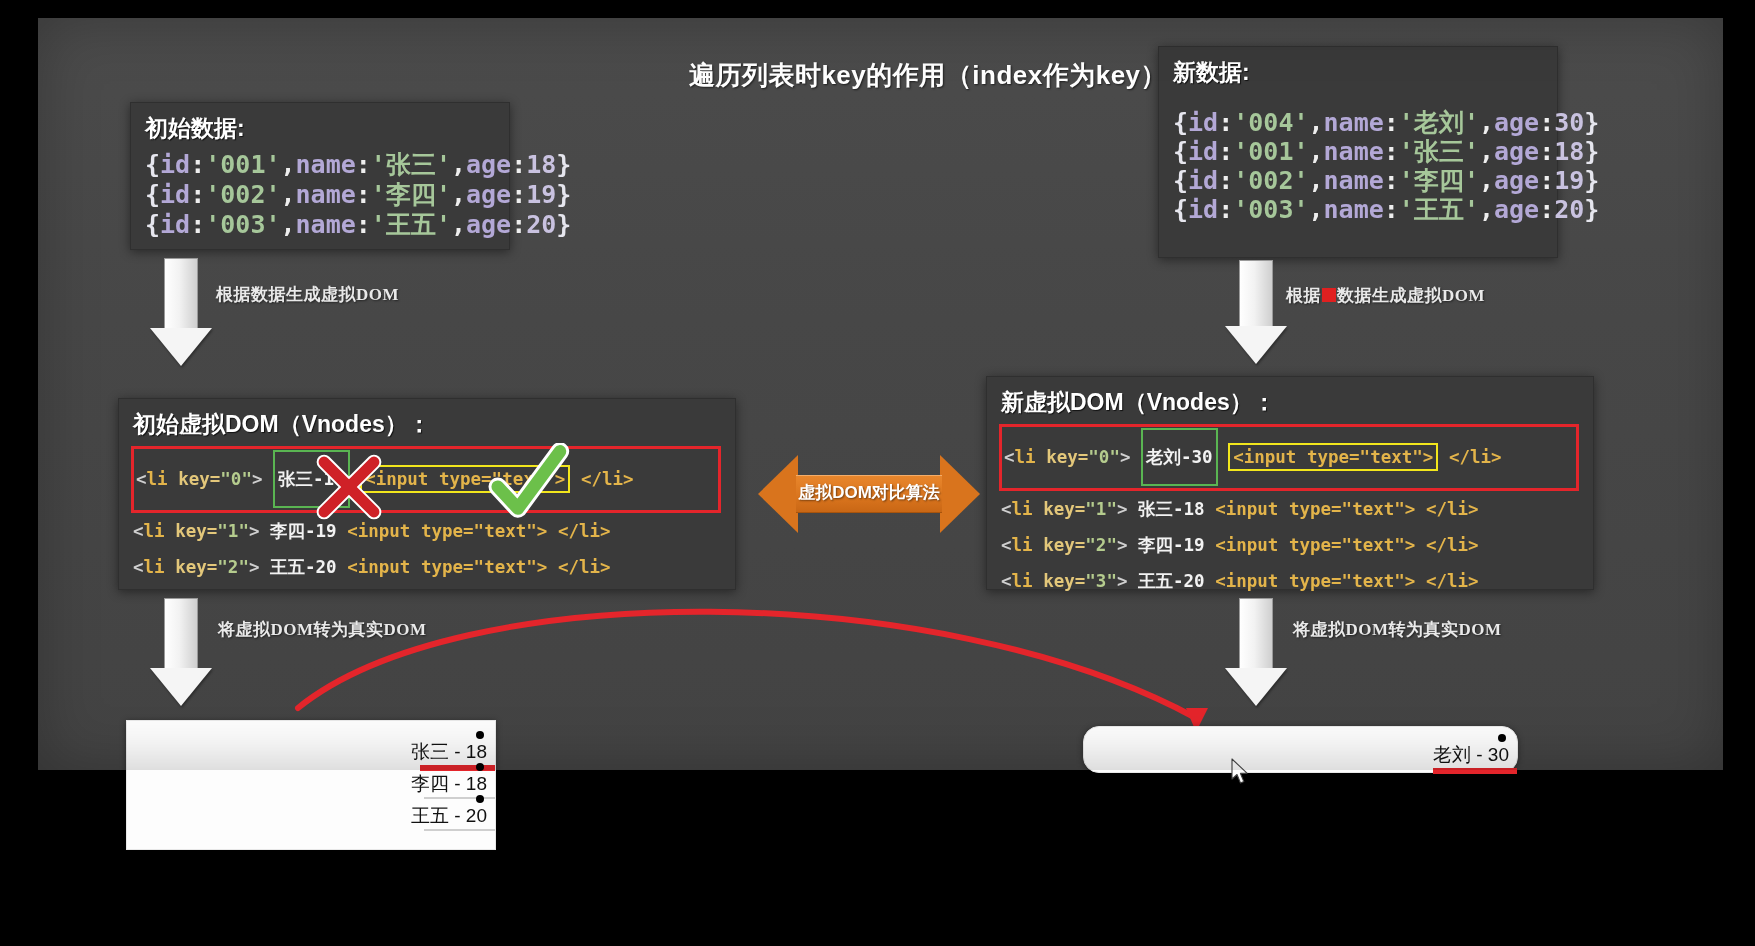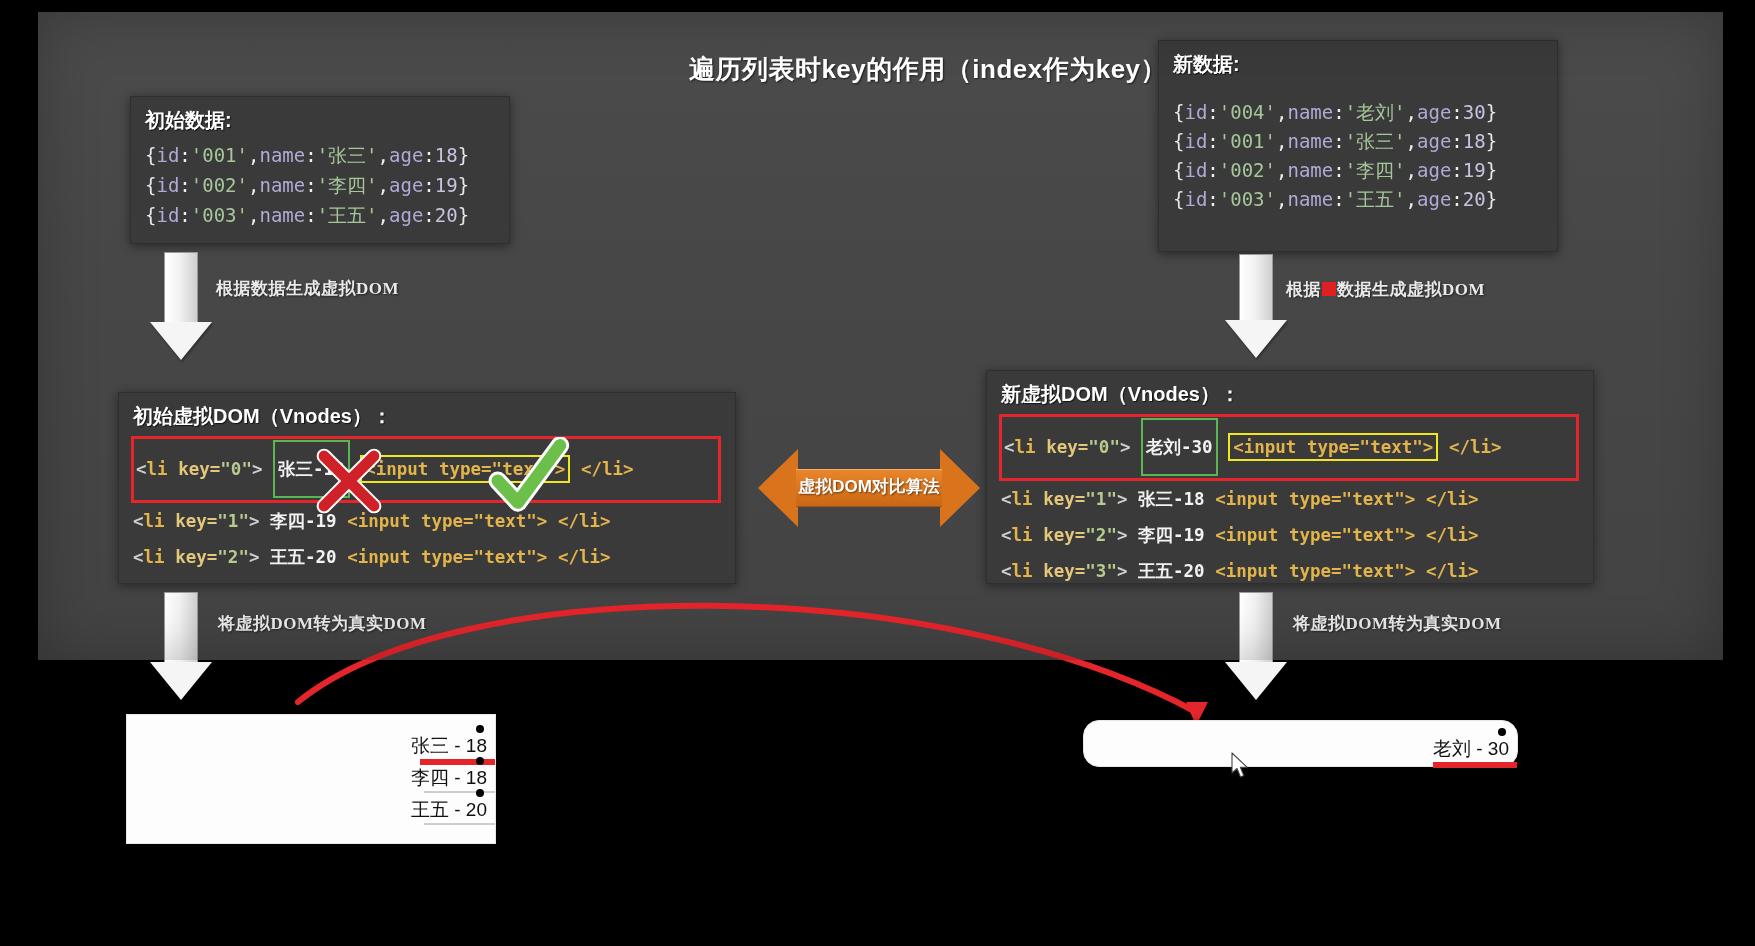--- a/index.html
+++ b/index.html
@@ -10,22 +10,22 @@
     overflow: hidden;
   }
   #stage {
     position: relative;
     width: 1755px; height: 946px;
     background: #000;
   }
   
   .slide {
     position: absolute;
-    left: 38px; top: 12px;
-    width: 1685px; height: 648px;
+    left: 38px; top: 18px;
+    width: 1685px; height: 752px;
     background: #4a4a4a;
     background: linear-gradient(180deg,#4b4b4b 0%, #474747 40%, #434343 100%);
   }
   .slide::after{
     content:"";
     position:absolute; inset:0;
     box-shadow: inset 0 0 60px rgba(0,0,0,.25);
     pointer-events:none;
   }
 
@@ -47,30 +47,30 @@
   .panel {
     position: absolute;
     background: #3a3a3a;
     border: 1px solid #2f2f2f;
     box-shadow: 0 2px 10px rgba(0,0,0,.45);
     padding: 10px 14px 12px 14px;
   }
   .panel .ptitle {
     color: #ffffff;
     font-weight: bold;
-    font-size: 20px;
+    font-size: 23px;
     font-family: "Liberation Sans", sans-serif;
     margin-bottom: 6px;
     white-space: nowrap;
     text-shadow: 1px 1px 1px rgba(0,0,0,.7);
   }
   .codeline {
     font-family: "DejaVu Sans Mono", "Liberation Mono", monospace;
-    font-size: 19px;
-    font-weight: normal;
+    font-size: 25px;
+    font-weight: bold;
     line-height: 30px;
     white-space: nowrap;
     color: #d6d6e6;
   }
   .tk-brace { color: #e6e6ee; }
   .tk-key   { color: #b3a8d6; }
   .tk-str   { color: #a6c79a; }
   .tk-num   { color: #c9c2e0; }
   .tk-white { color: #eeeeee; }
 

